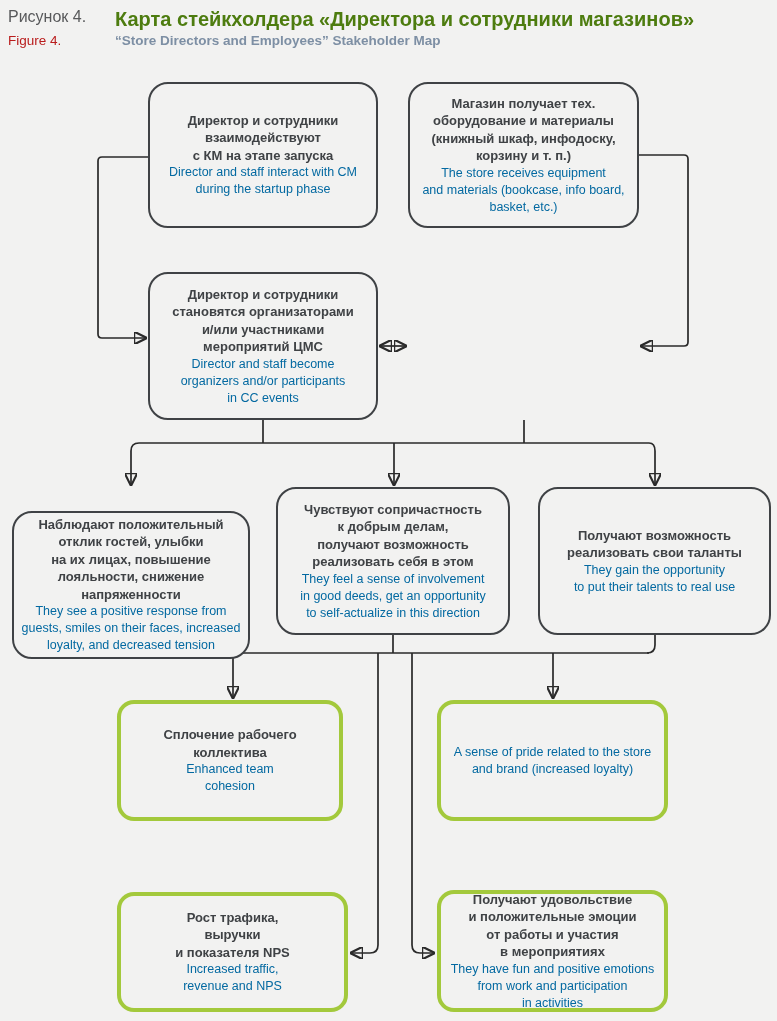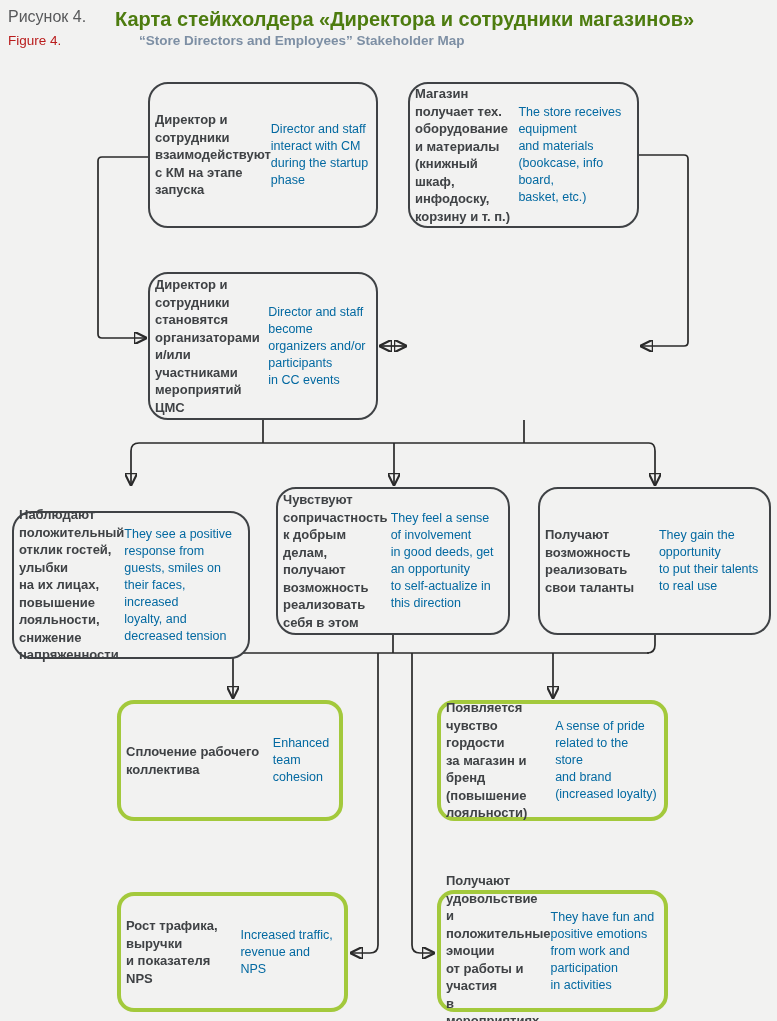--- a/index.html
+++ b/index.html
@@ -8,30 +8,30 @@
     background:#f2f2f1;
     font-family:"Liberation Sans","DejaVu Sans",sans-serif;
     position:relative;overflow:hidden;
   }
   .stage{position:absolute;inset:0;width:777px;height:1021px;}
   
   .hdr{position:absolute;left:8px;top:8px;display:grid;grid-template-columns:107px auto;grid-row-gap:2px;}
   .hdr .lbl-ru{font-size:16px;color:#58595b;}
   .hdr .ttl-ru{font-size:20px;font-weight:bold;color:#4d7c0f;white-space:nowrap;}
   .hdr .lbl-en{font-size:13.5px;color:#b91c1c;}
-  .hdr .ttl-en{font-size:13.5px;font-weight:bold;color:#7d8fa4;white-space:nowrap;margin-left:24px;}
+  .hdr .ttl-en{font-size:13.5px;font-weight:bold;color:#7d8fa4;white-space:nowrap;}
   
   svg.wires{position:absolute;inset:0;z-index:1;}
   svg.wires path{fill:none;stroke:#2a2a2a;stroke-width:1.7;}
   
   .box{
     position:absolute;z-index:2;box-sizing:border-box;
     background:#f2f2f1;
-    display:flex;flex-direction:row;justify-content:center;align-items:center;
-    padding:4px 5px;
+    display:flex;flex-direction:column;justify-content:center;align-items:center;
+    text-align:center;padding:4px 5px;
   }
   .box.dark{border:2px solid #3f4245;border-radius:20px;}
   .box.green{border:4px solid #a3c93c;border-radius:17px;}
   .box .ru{font-size:13px;font-weight:bold;color:#3f4245;line-height:17.5px;white-space:pre-line;}
   .box .en{font-size:12.5px;font-weight:normal;color:#0369a1;line-height:17px;white-space:pre-line;}
 </style>
 </head>
 <body>
 
 <div class="stage">
@@ -118,23 +118,20 @@
     <div class="en">They gain the opportunity
 to put their talents to real use</div>
   </div>
 
   <div class="box green" style="left:117px;top:700px;width:226px;height:121px">
     <div class="ru">Сплочение рабочего коллектива</div>
     <div class="en">Enhanced team
 cohesion</div>
   </div>
   <div class="box green" style="left:437px;top:700px;width:231px;height:121px">
-    <div class="ru">Появляется чувство гордости
-за магазин и бренд (повышение
-лояльности)</div>
     <div class="en">A sense of pride related to the store
 and brand (increased loyalty)</div>
   </div>
 
   <div class="box green" style="left:117px;top:892px;width:231px;height:120px">
     <div class="ru">Рост трафика,
 выручки
 и показателя NPS</div>
     <div class="en">Increased traffic,
 revenue and NPS</div>

